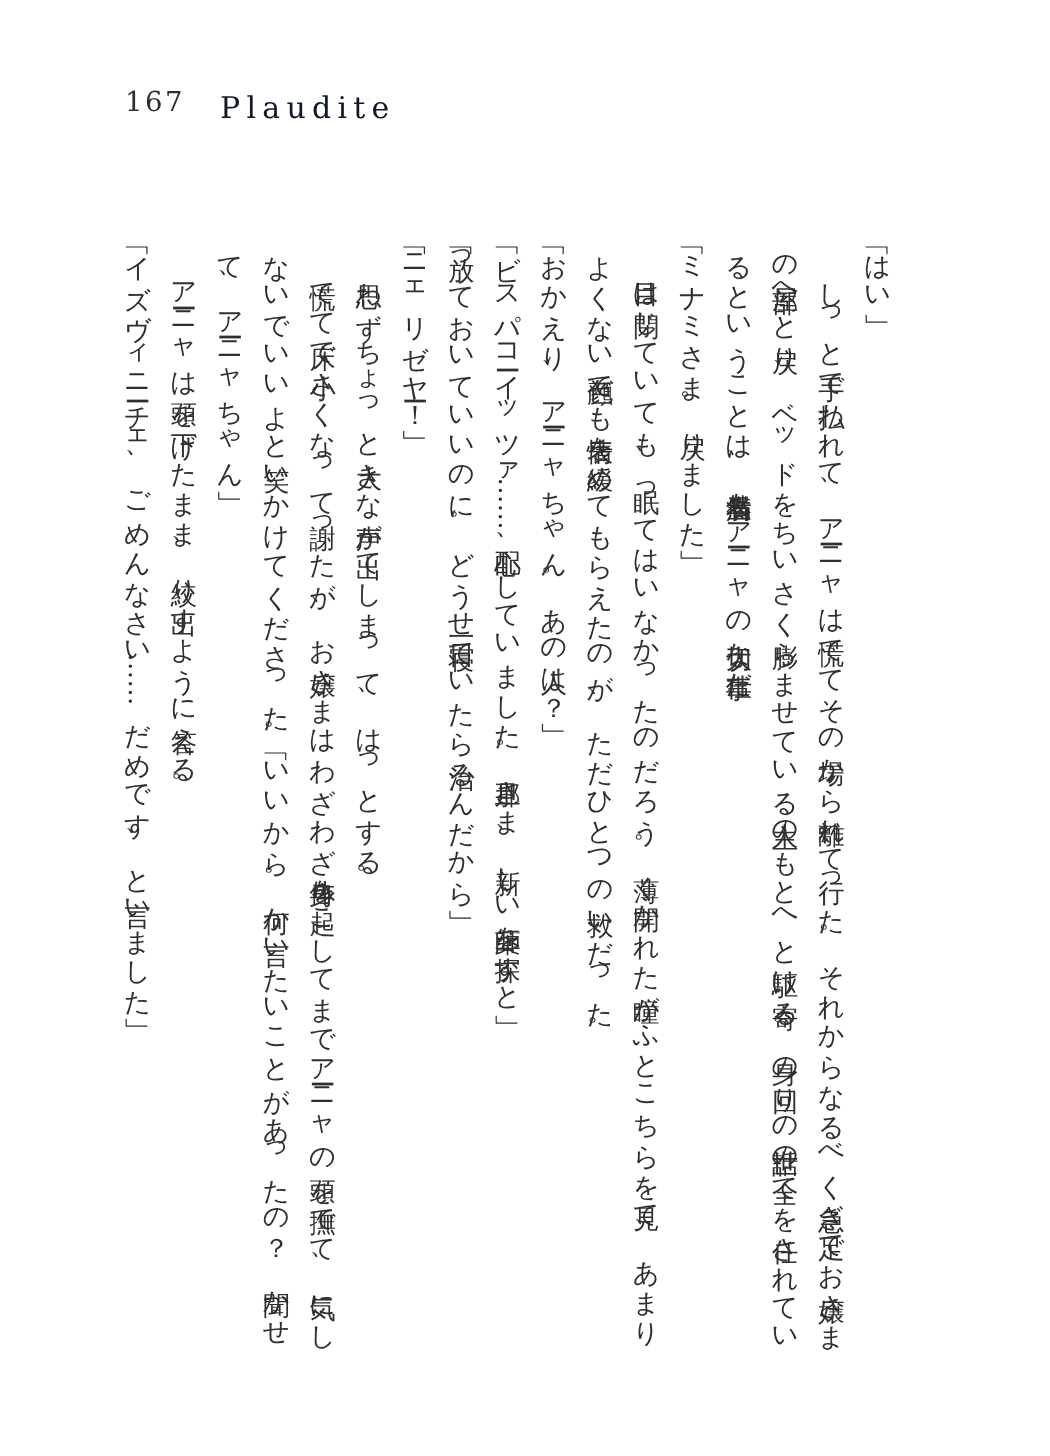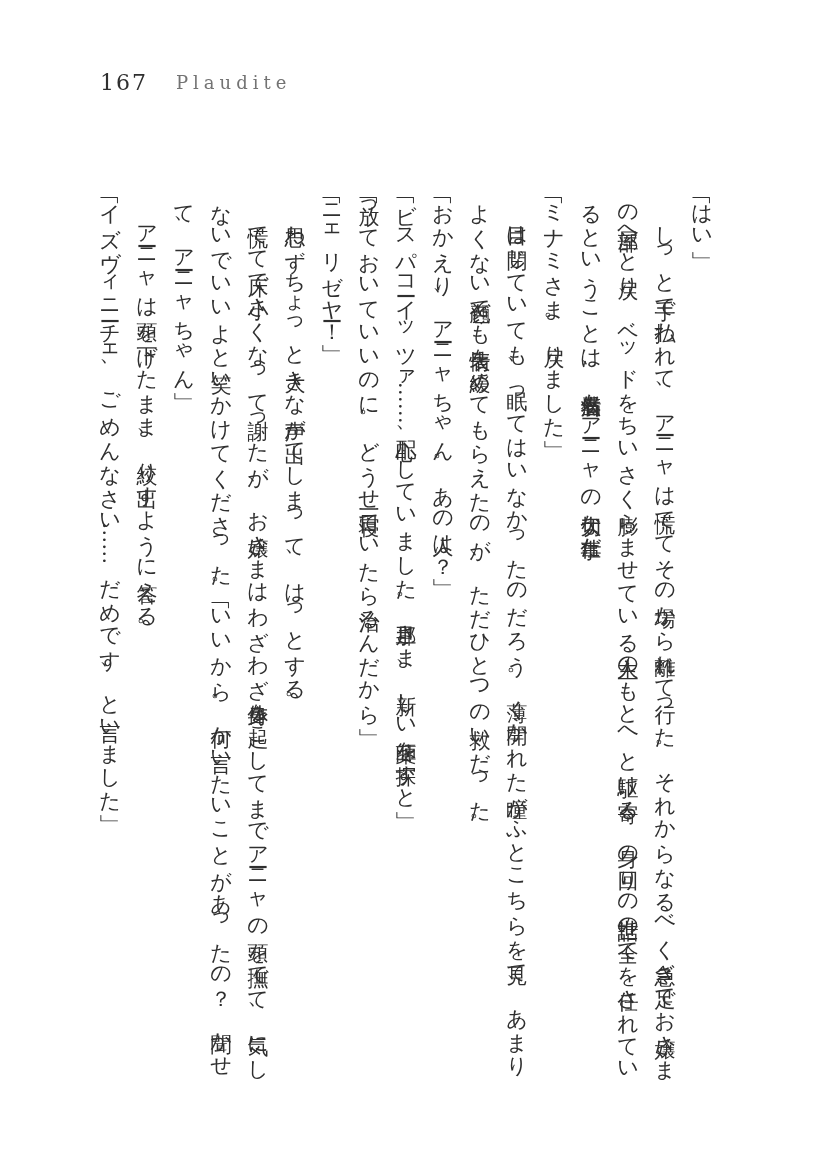--- a/index.html
+++ b/index.html
@@ -22,23 +22,23 @@
     left: 100px;
     top: 70px;
     font-size: 22px;
     letter-spacing: 2px;
     color: #2f2f2f;
   }
   .running-title {
     position: absolute;
     left: 176px;
     top: 72px;
-    font-size: 18px;
+    font-size: 24px;
     letter-spacing: 5px;
-    color: #737373;
+    color: #0f172a;
   }
   
   .text-body {
     position: absolute;
     top: 190px;
     right: 120px;
     height: 885px;
     writing-mode: vertical-rl;
     -webkit-writing-mode: vertical-rl;
     text-orientation: mixed;

